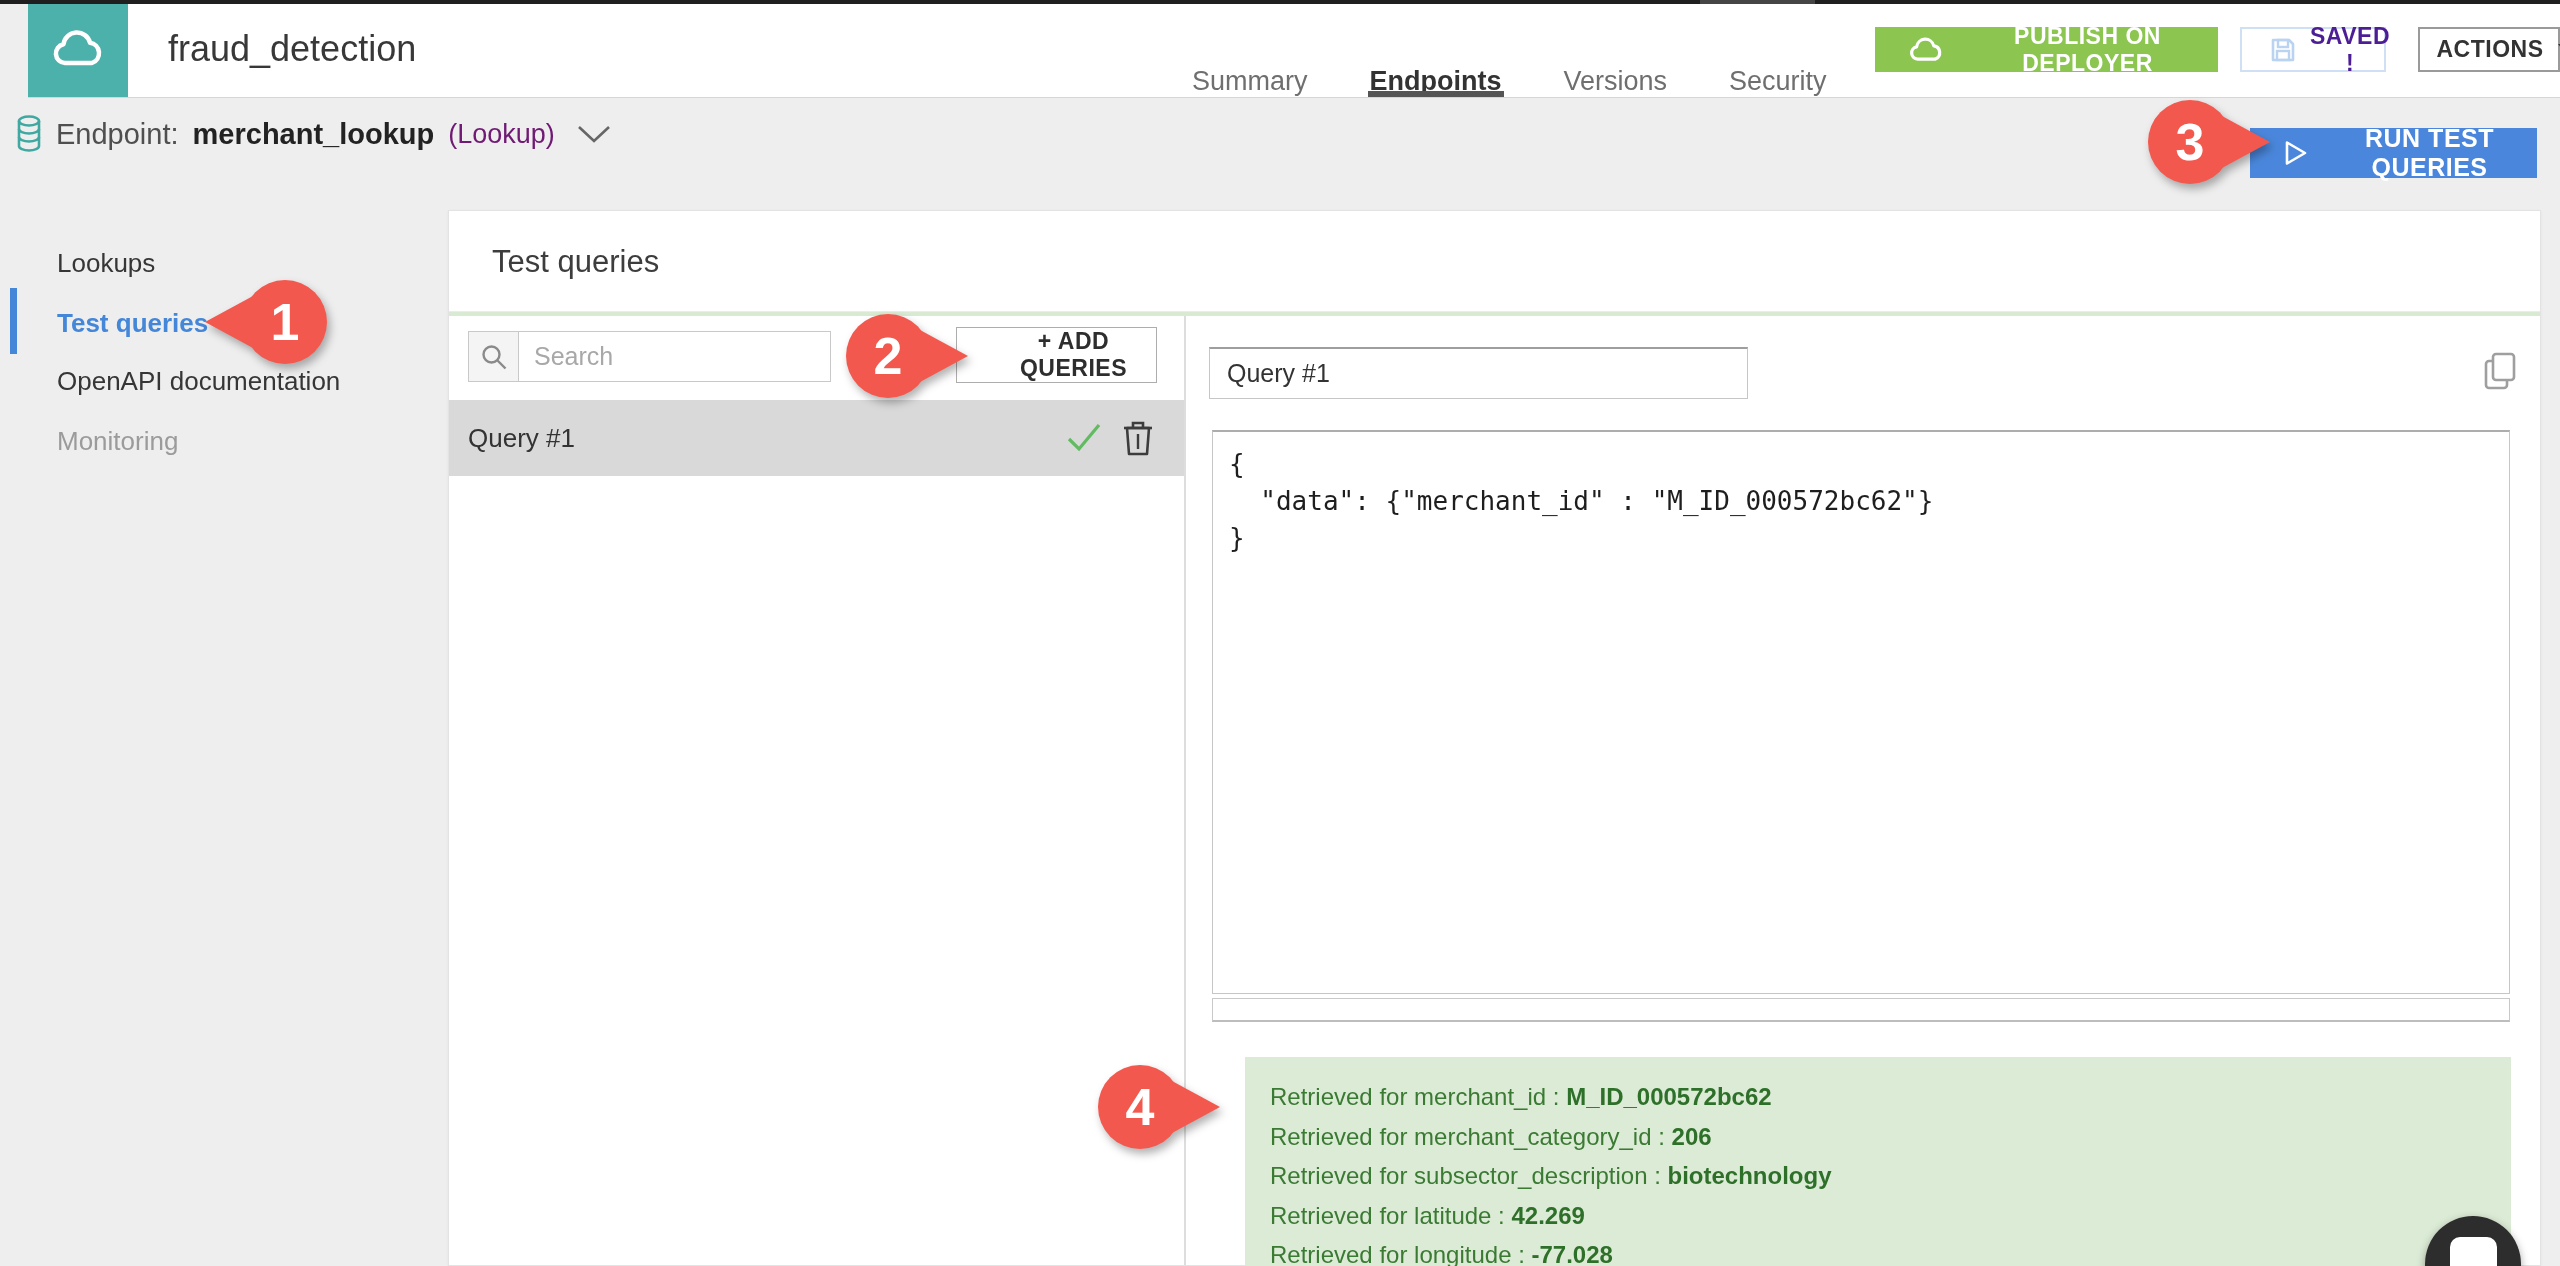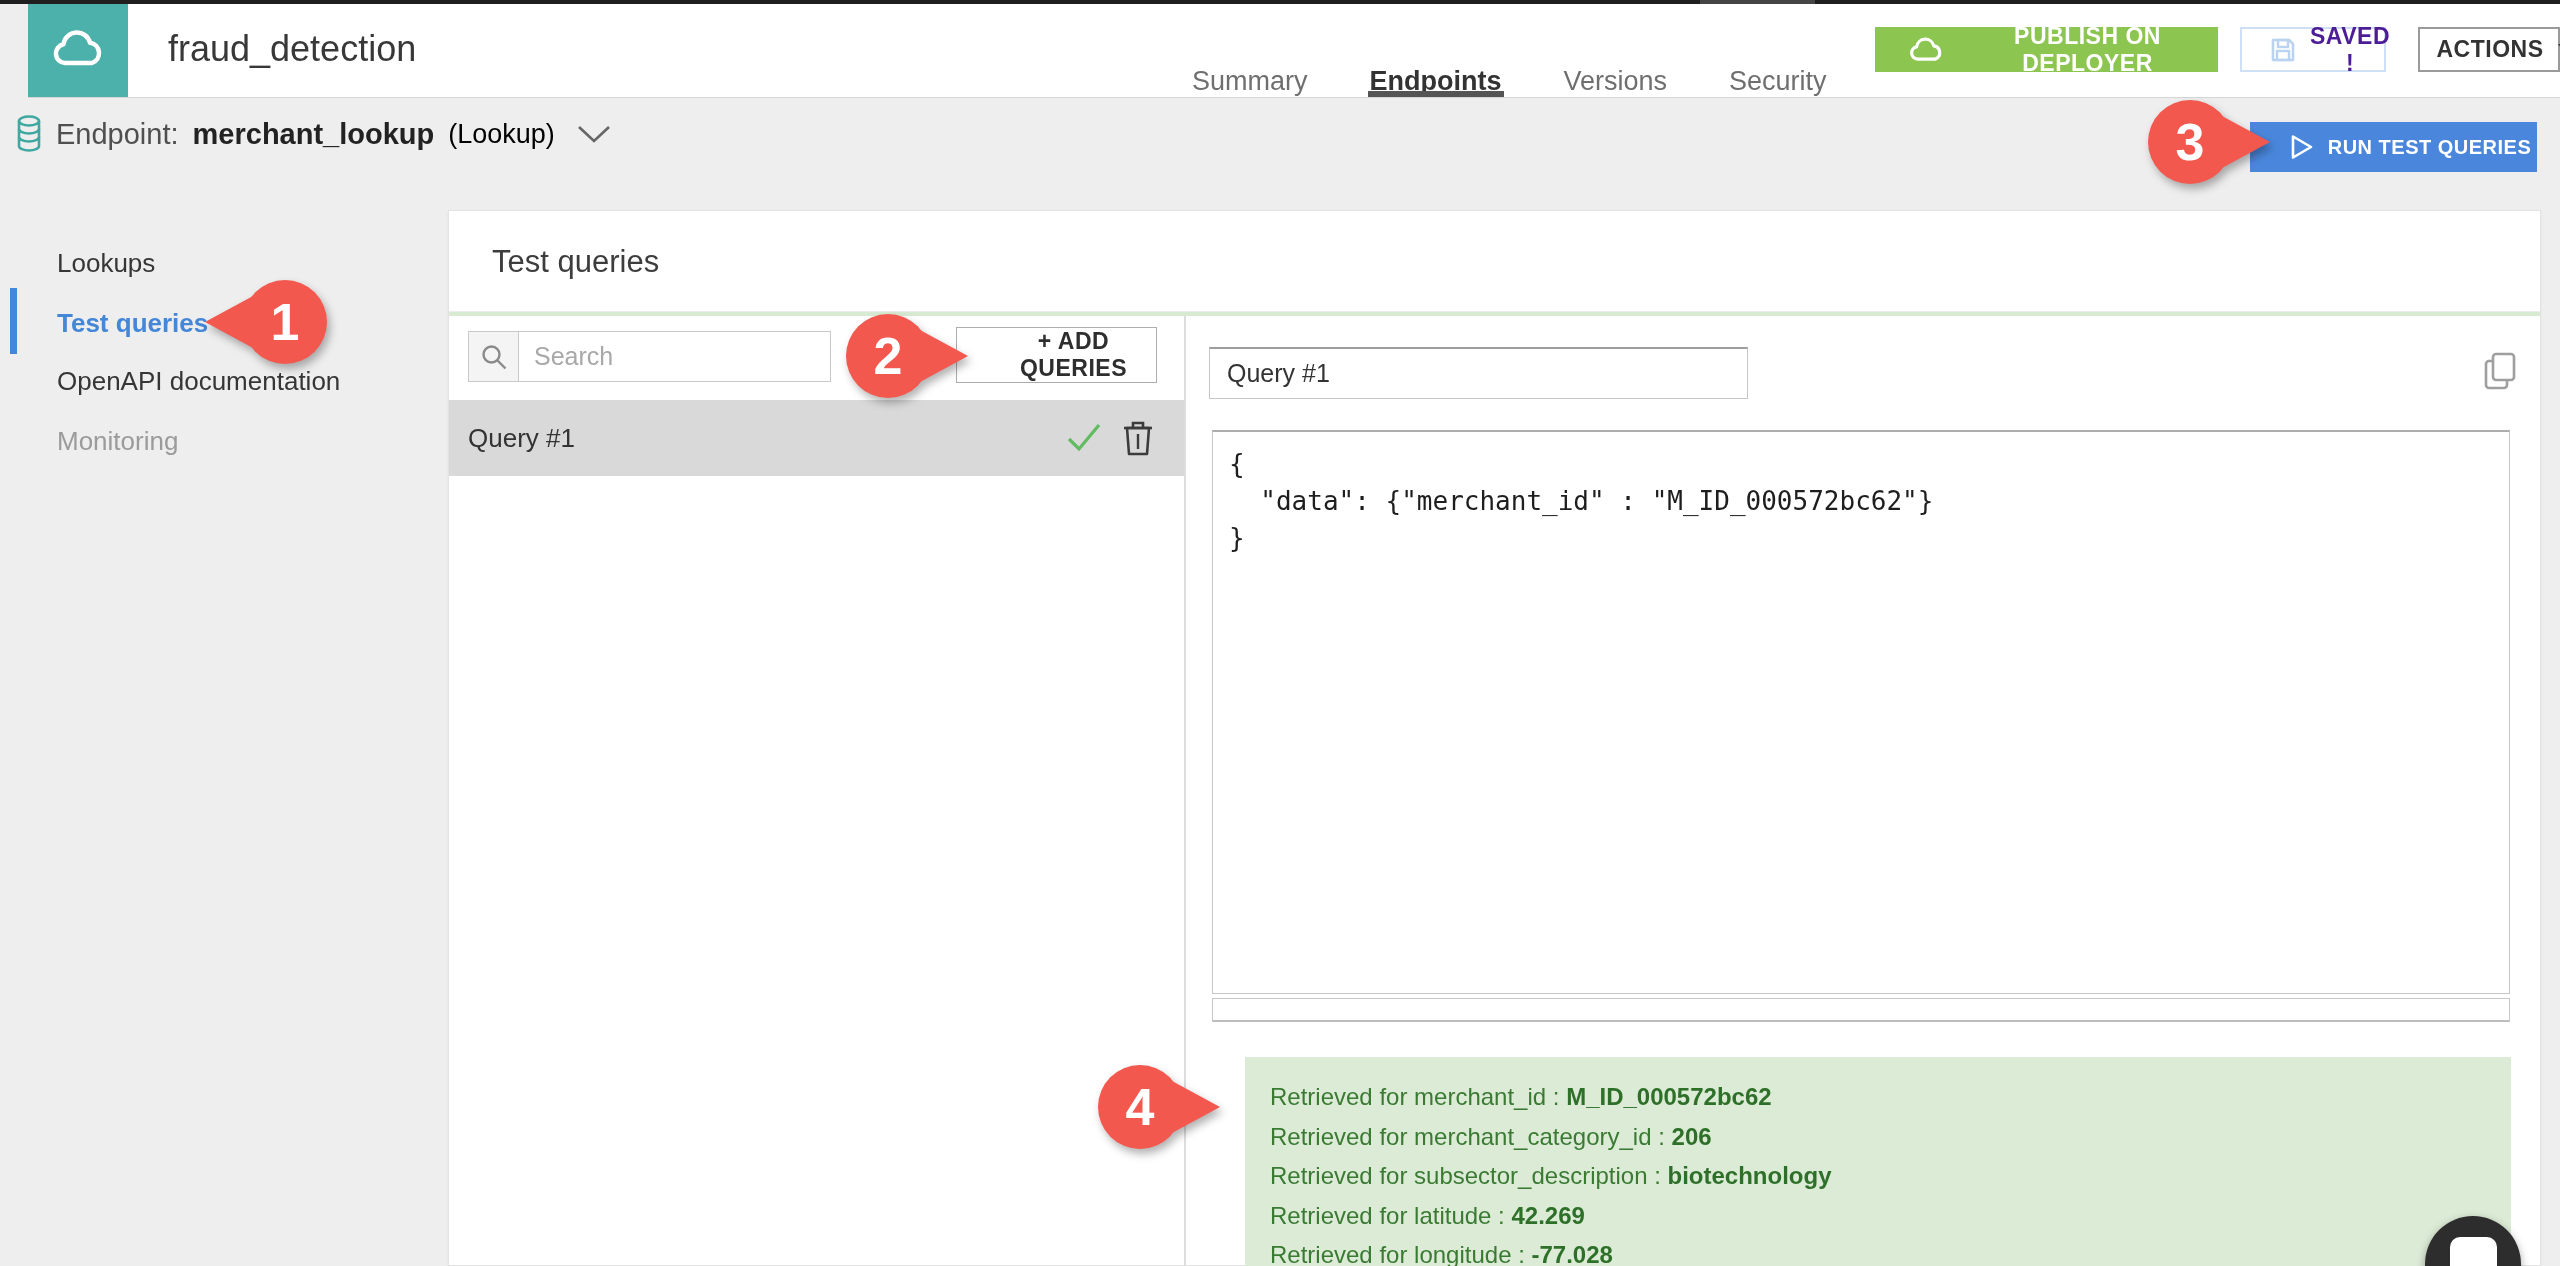--- a/index.html
+++ b/index.html
@@ -23,22 +23,22 @@
   .btn-publish { position:absolute; left:1847px; top:27px; width:343px; height:45px; background:#8cc651; color:#fff; font-size:23px; border:none; }
   .btn-saved { position:absolute; left:2212px; top:27px; width:146px; height:45px; background:#fff; color:#4c1d95; font-size:23px; border:2px solid #cfe0f5; }
   .btn-actions { position:absolute; left:2390px; top:27px; width:142px; height:45px; background:#fff; color:#333; font-size:23px; border:2px solid #9a9a9a; }
   .caret-down { width:0; height:0; border-left:9px solid transparent; border-right:9px solid transparent; border-top:11px solid #333; }
 
   
   .endpoint-bar { position:absolute; left:0; top:92px; width:2560px; height:84px; }
   .endpoint-line { position:absolute; left:16px; top:0; height:84px; display:flex; align-items:center; gap:14px; }
   .ep-prefix { font-size:29px; color:#4f4f4f; }
   .ep-name { font-size:29px; color:#222; font-weight:bold; }
-  .ep-type { font-size:27px; color:#000000; }
-  .btn-run { position:absolute; left:2250px; top:122px; width:287px; height:50px; background:#4a87dc; color:#fff; font-size:20px; border:none; }
+  .ep-type { font-size:27px; color:#701a75; }
+  .btn-run { position:absolute; left:2250px; top:128px; width:287px; height:50px; background:#4a87dc; color:#fff; font-size:25px; border:none; }
 
   
   .sidebar-item { position:absolute; left:57px; font-size:26px; color:#363636; cursor:pointer; white-space:nowrap; }
   .sidebar-item.active { color:#4486d8; font-weight:bold; }
   .sidebar-item.disabled { color:#9b9b9b; }
   .active-bar { position:absolute; left:10px; top:288px; width:7px; height:66px; background:#4486d8; }
 
   
   .card { position:absolute; left:448px; top:210px; width:2093px; height:1056px; background:#fff; border:1px solid #e3e3e3; box-shadow:0 1px 3px rgba(0,0,0,0.05); }
   .card-title { position:absolute; left:43px; top:33px; font-size:31px; color:#3d3d3d; }

